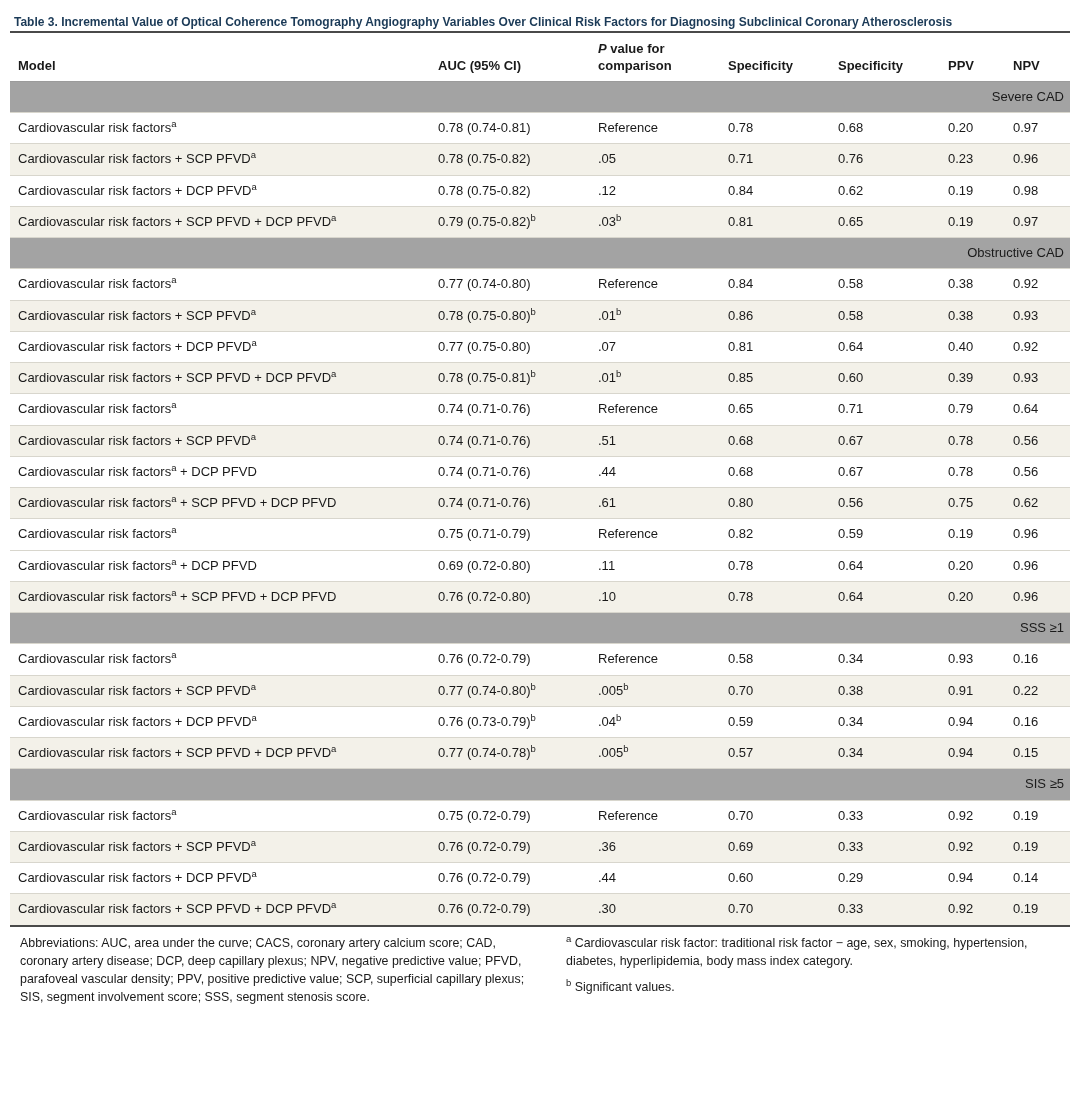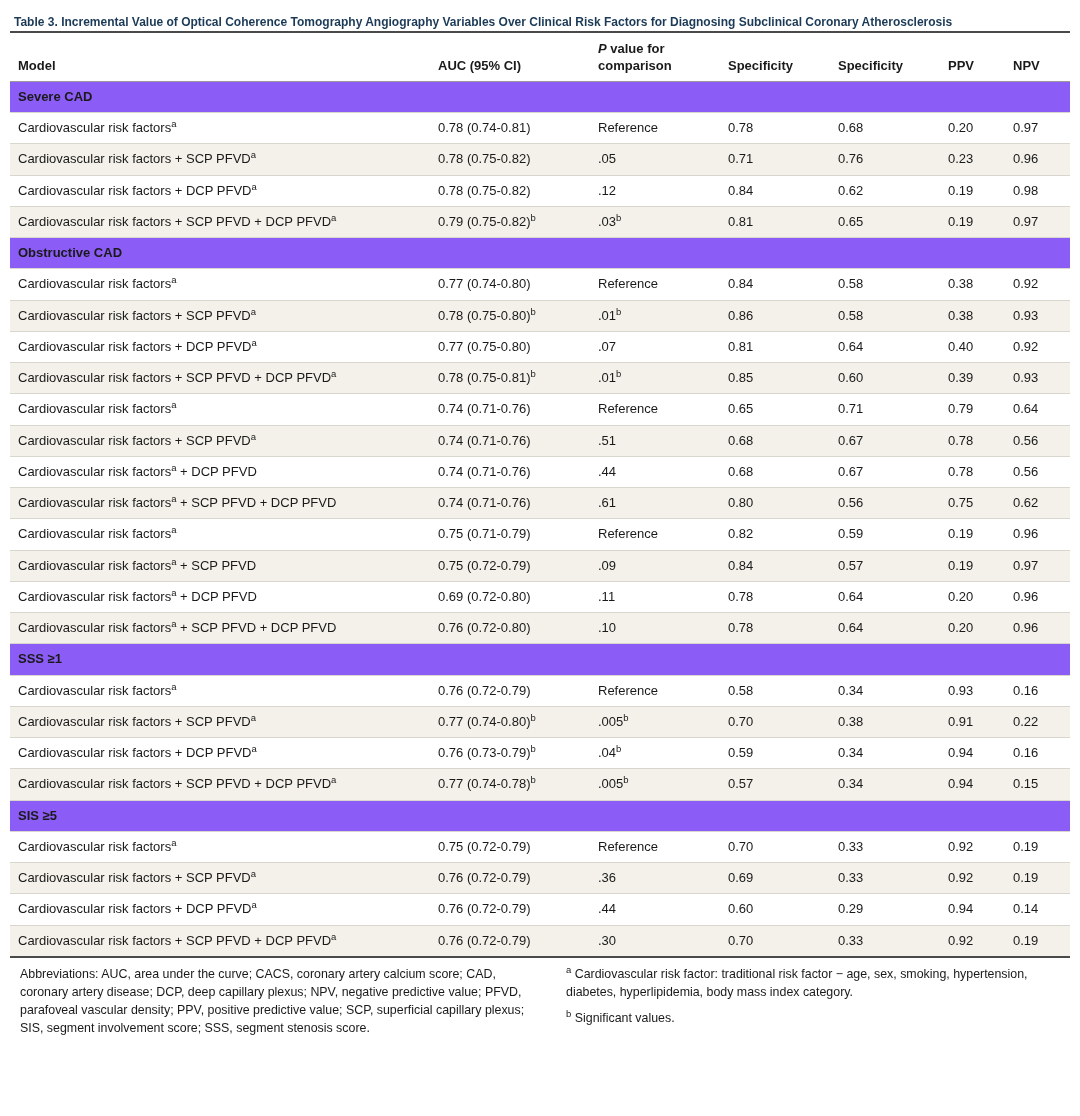--- a/index.html
+++ b/index.html
@@ -51,23 +51,24 @@
     line-height: 1.25;
   }
   tbody td {
     font-size: 13px;
     padding: 7px 6px 7px 8px;
     border-bottom: 1px solid #d8d6cd;
     line-height: 1.25;
     vertical-align: top;
   }
   tr.group td {
-    background: #8b5cf6;
-    font-weight: bold;
+    background: #a3a3a3;
+    font-weight: normal;
     border-bottom: 1px solid #d8d6cd;
+    text-align: right;
   }
   tr.shaded td {
     background: #f3f1e9;
   }
   tr.plain td {
     background: #ffffff;
   }
   tr.last td {
     border-bottom: 2px solid #4a4a4a;
   }
@@ -241,29 +242,20 @@
         </tr>
         <tr class="plain">
           <td>Cardiovascular risk factors<sup>a</sup></td>
           <td>0.75 (0.71-0.79)</td>
           <td>Reference</td>
           <td>0.82</td>
           <td>0.59</td>
           <td>0.19</td>
           <td>0.96</td>
         </tr>
-        <tr class="shaded">
-          <td>Cardiovascular risk factors<sup>a</sup> + SCP PFVD</td>
-          <td>0.75 (0.72-0.79)</td>
-          <td>.09</td>
-          <td>0.84</td>
-          <td>0.57</td>
-          <td>0.19</td>
-          <td>0.97</td>
-        </tr>
         <tr class="plain">
           <td>Cardiovascular risk factors<sup>a</sup> + DCP PFVD</td>
           <td>0.69 (0.72-0.80)</td>
           <td>.11</td>
           <td>0.78</td>
           <td>0.64</td>
           <td>0.20</td>
           <td>0.96</td>
         </tr>
         <tr class="shaded">

